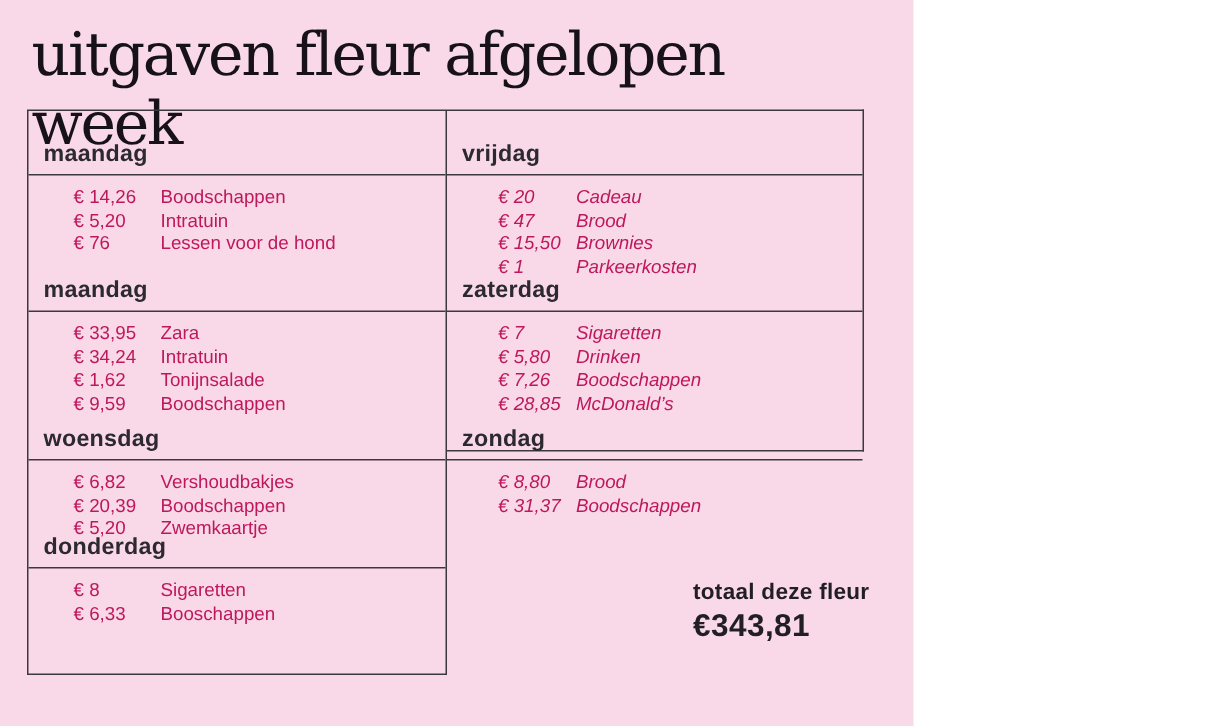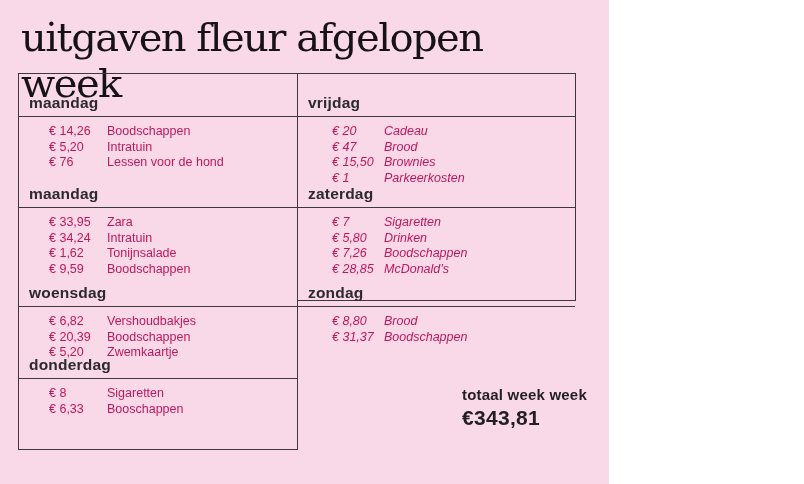--- a/index.html
+++ b/index.html
@@ -225,17 +225,17 @@
         <div class="entry">
           <span class="amt">€ 31,37</span>
           <span class="desc">Boodschappen</span>
         </div>
       </div>
     </div>
 
   </div>
 
   <div class="total-block">
-    <div class="total-label">totaal week week</div>
+    <div class="total-label">totaal deze fleur</div>
     <div class="total-value">€343,81</div>
   </div>
 
 </div>
 
 </body></html>

